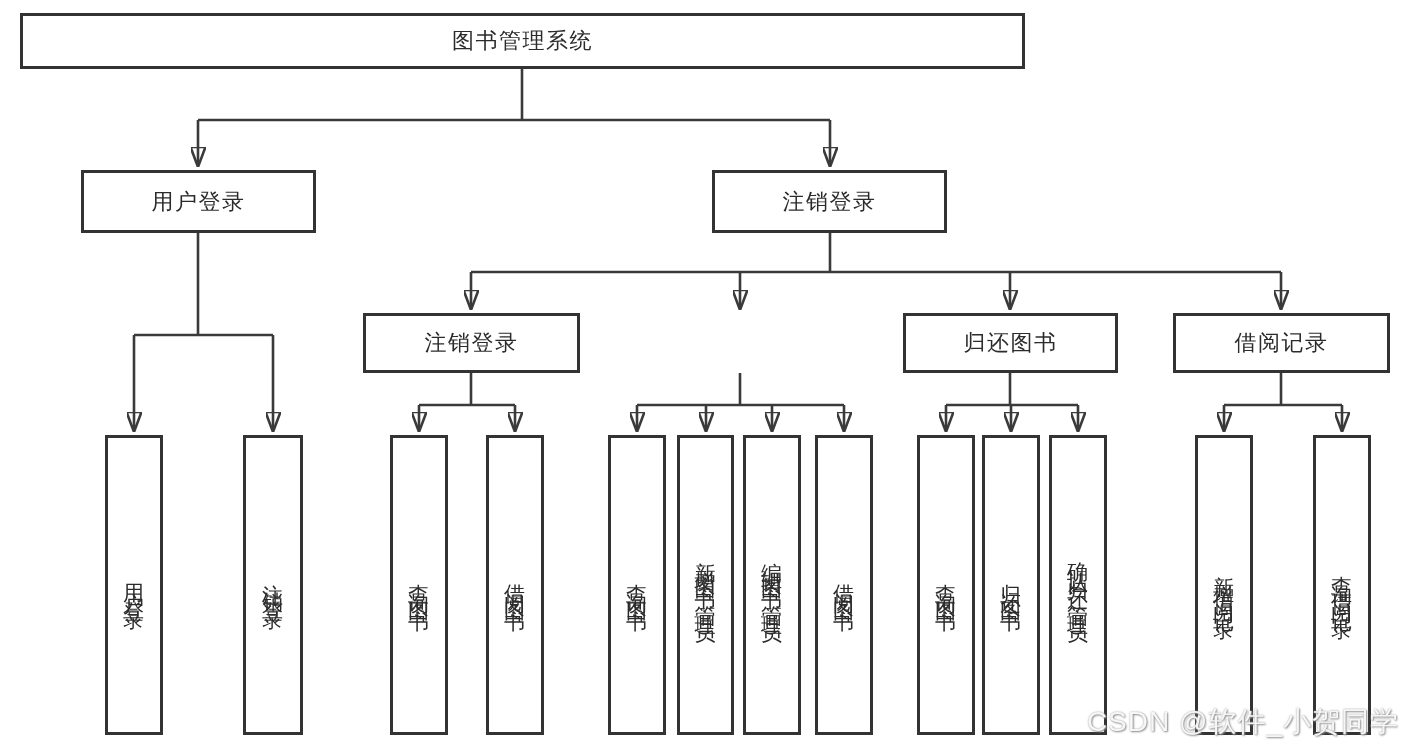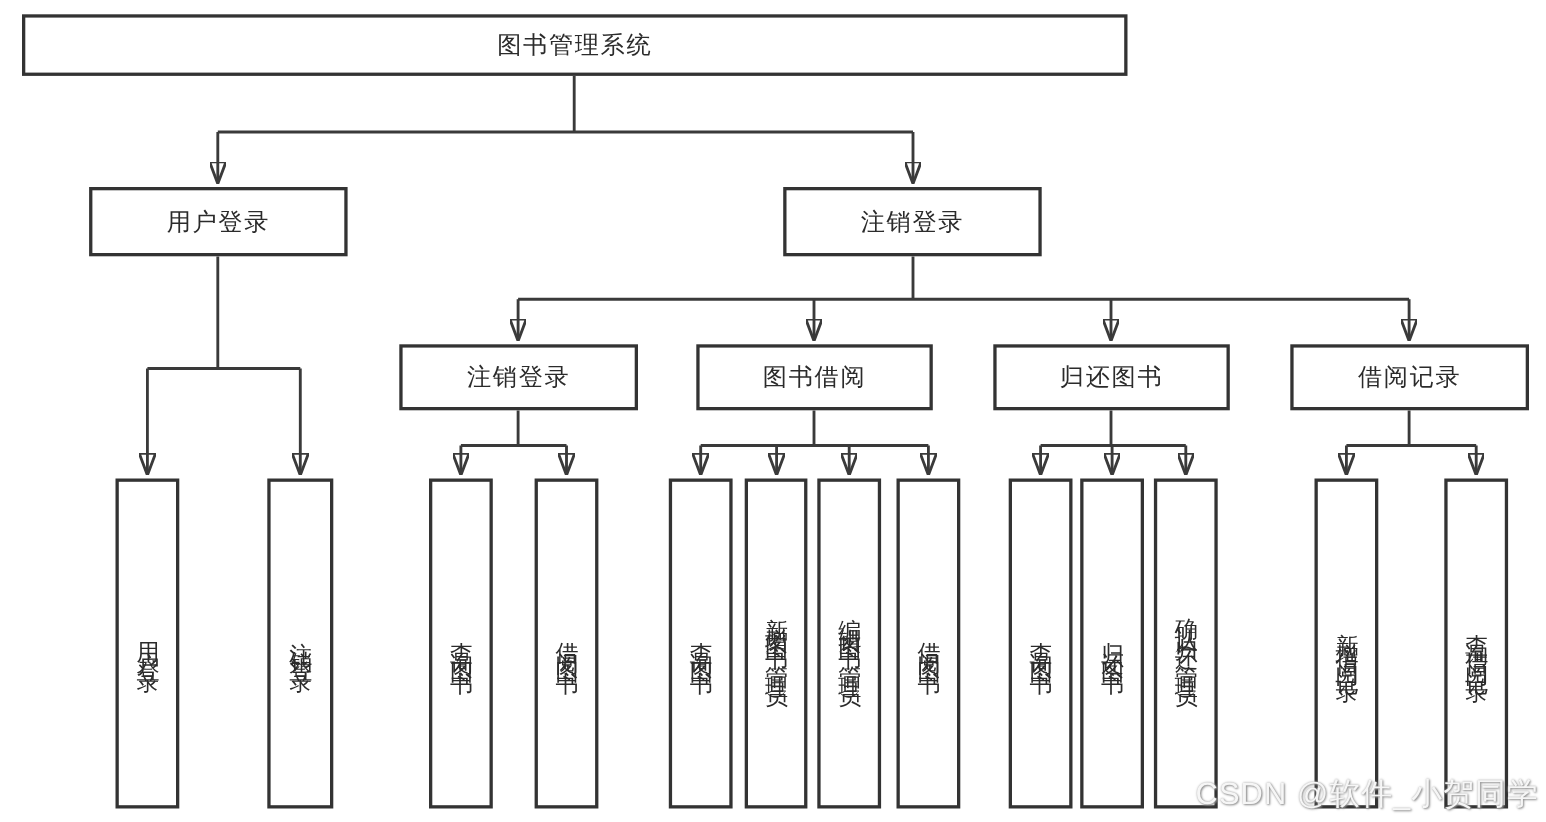--- a/index.html
+++ b/index.html
@@ -147,21 +147,20 @@
       <path d="M1342 405 V429" marker-end="url(#arrow)"></path>
     </g>
   </svg>
 
   <div class="node n-root">图书管理系统</div>
 
   <div class="node n-user-login">用户登录</div>
   <div class="node n-book-mgmt">注销登录</div>
 
   <div class="node n-new-book">注销登录</div>
-  <div class="node n-book-borrow">图书借阅</div>
   <div class="node n-cur-borrow">归还图书</div>
   <div class="node n-borrow-rec">借阅记录</div>
 
   <div class="node leaf lf l-g1c1">
     <span class="vtext">用户登录</span>
   </div>
   <div class="node leaf lf l-g1c2">
     <span class="vtext">注销登录</span>
   </div>
 

